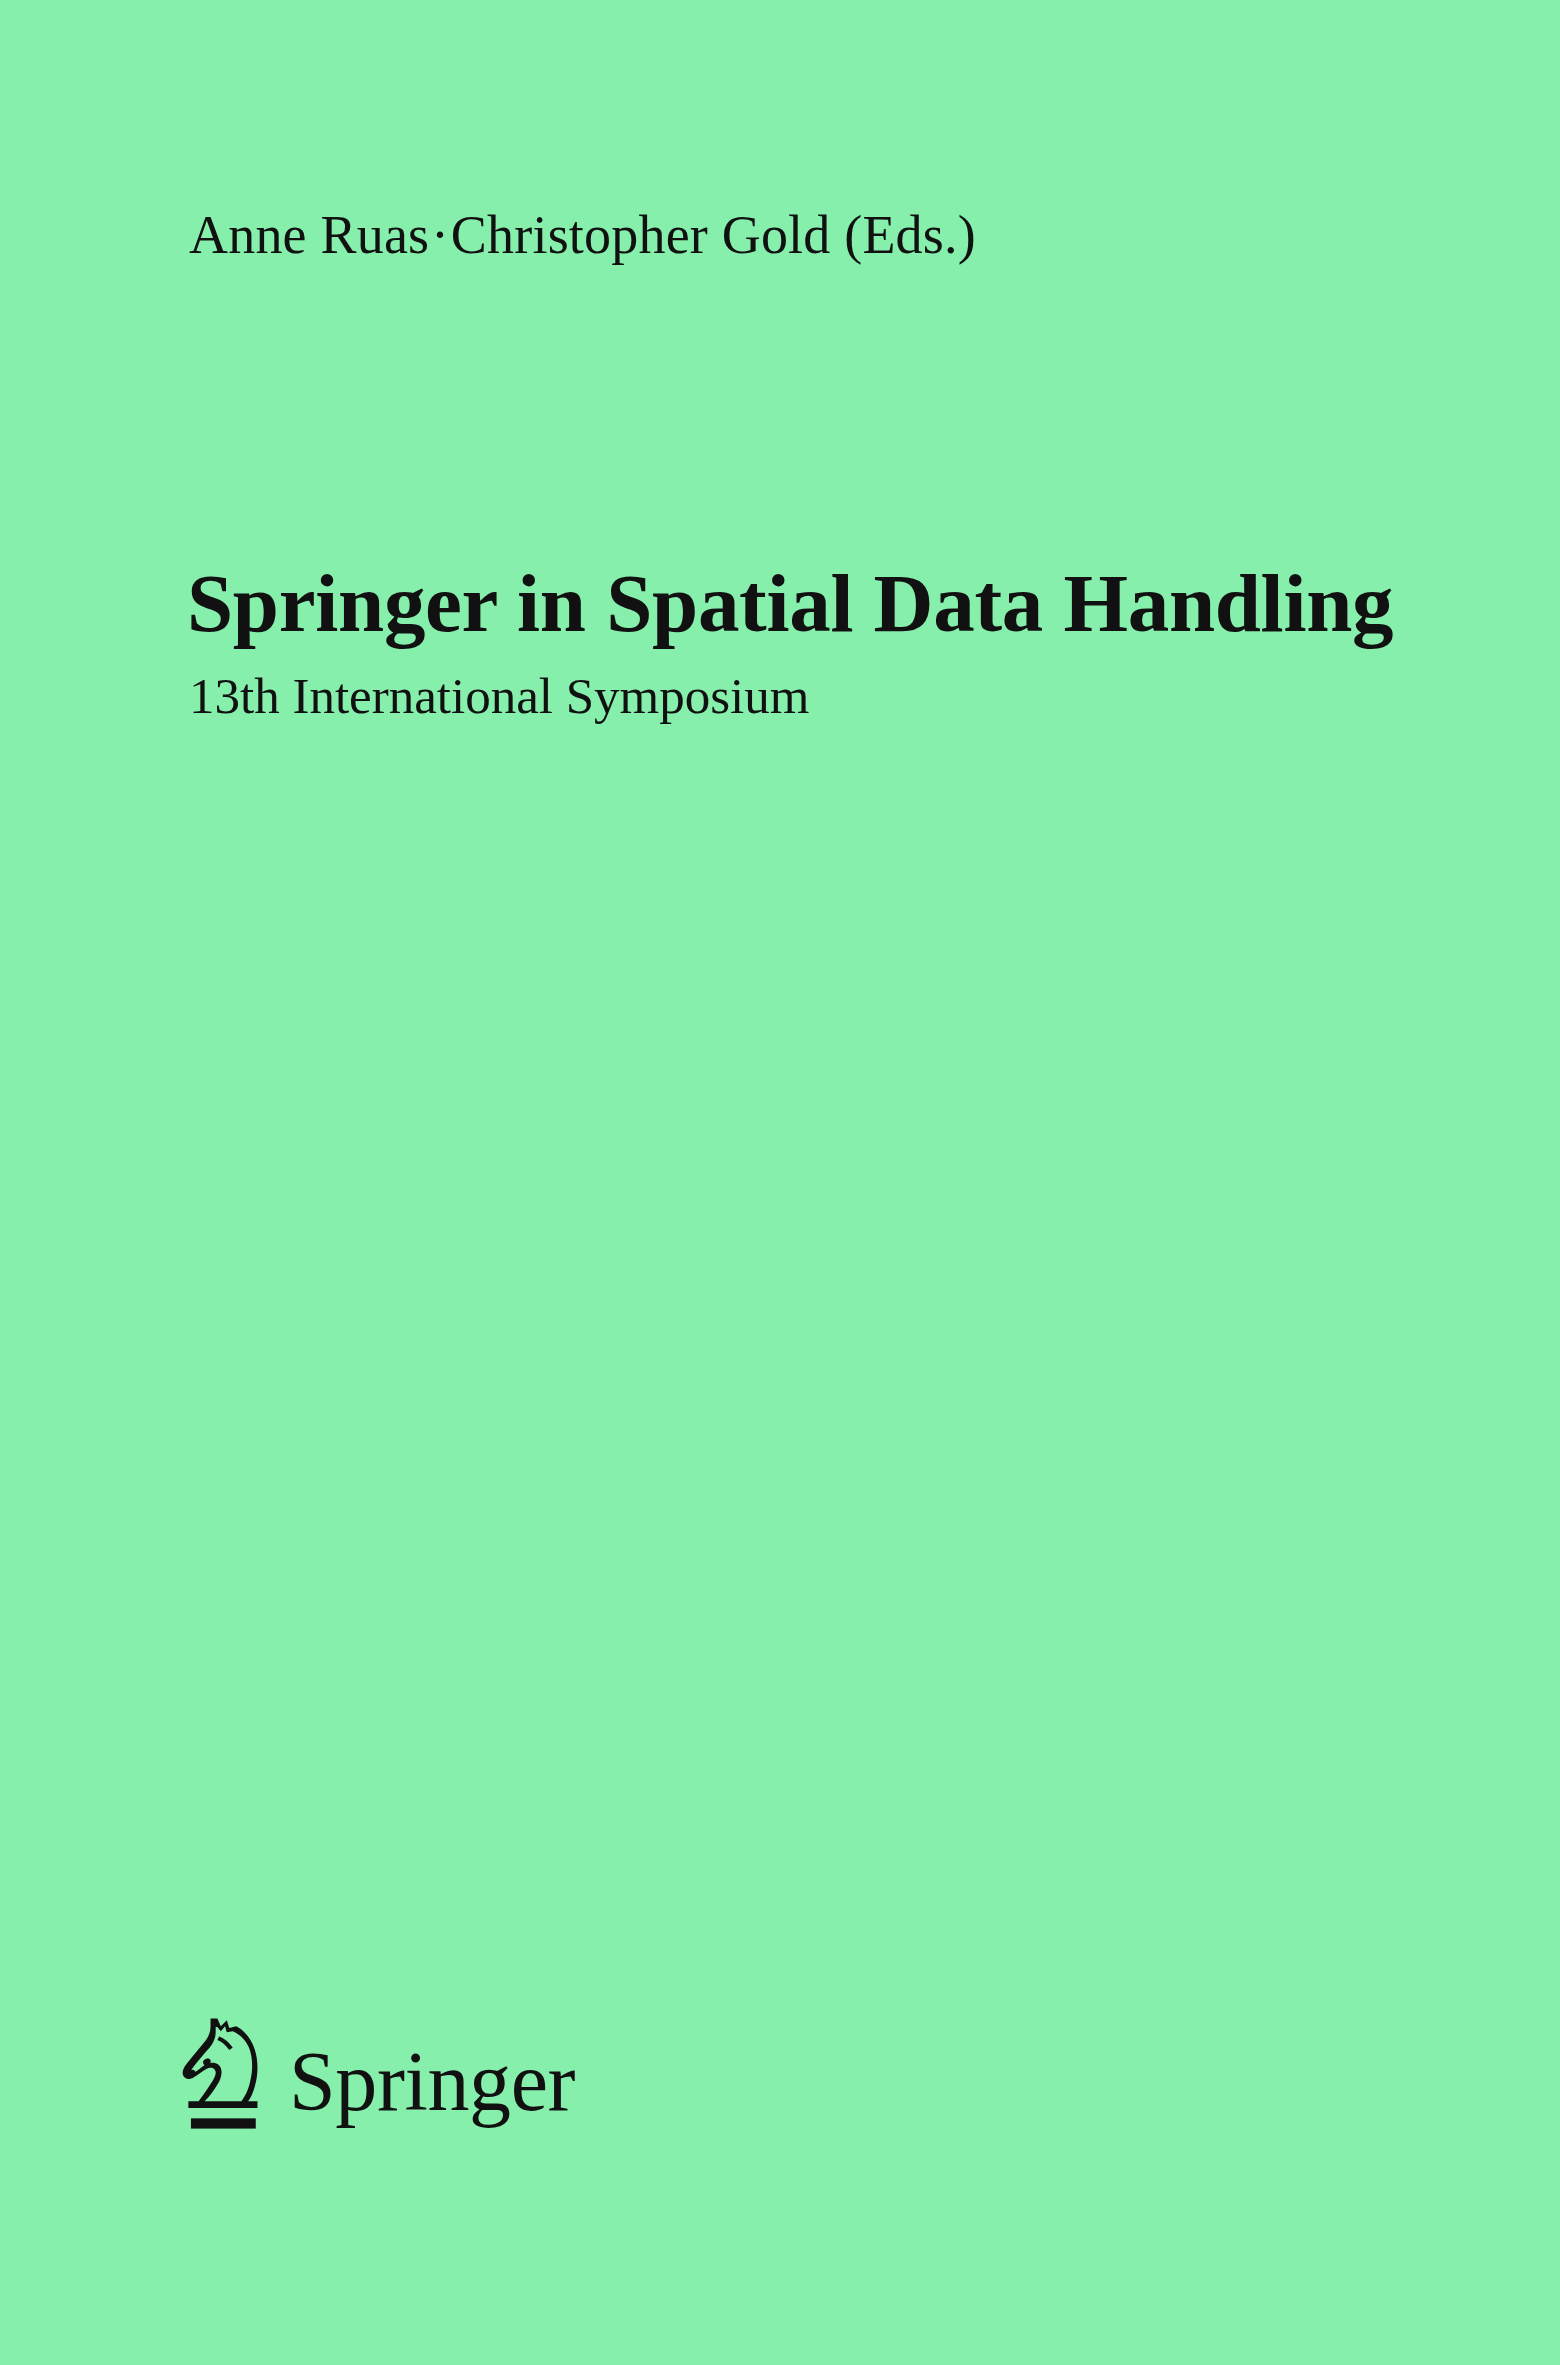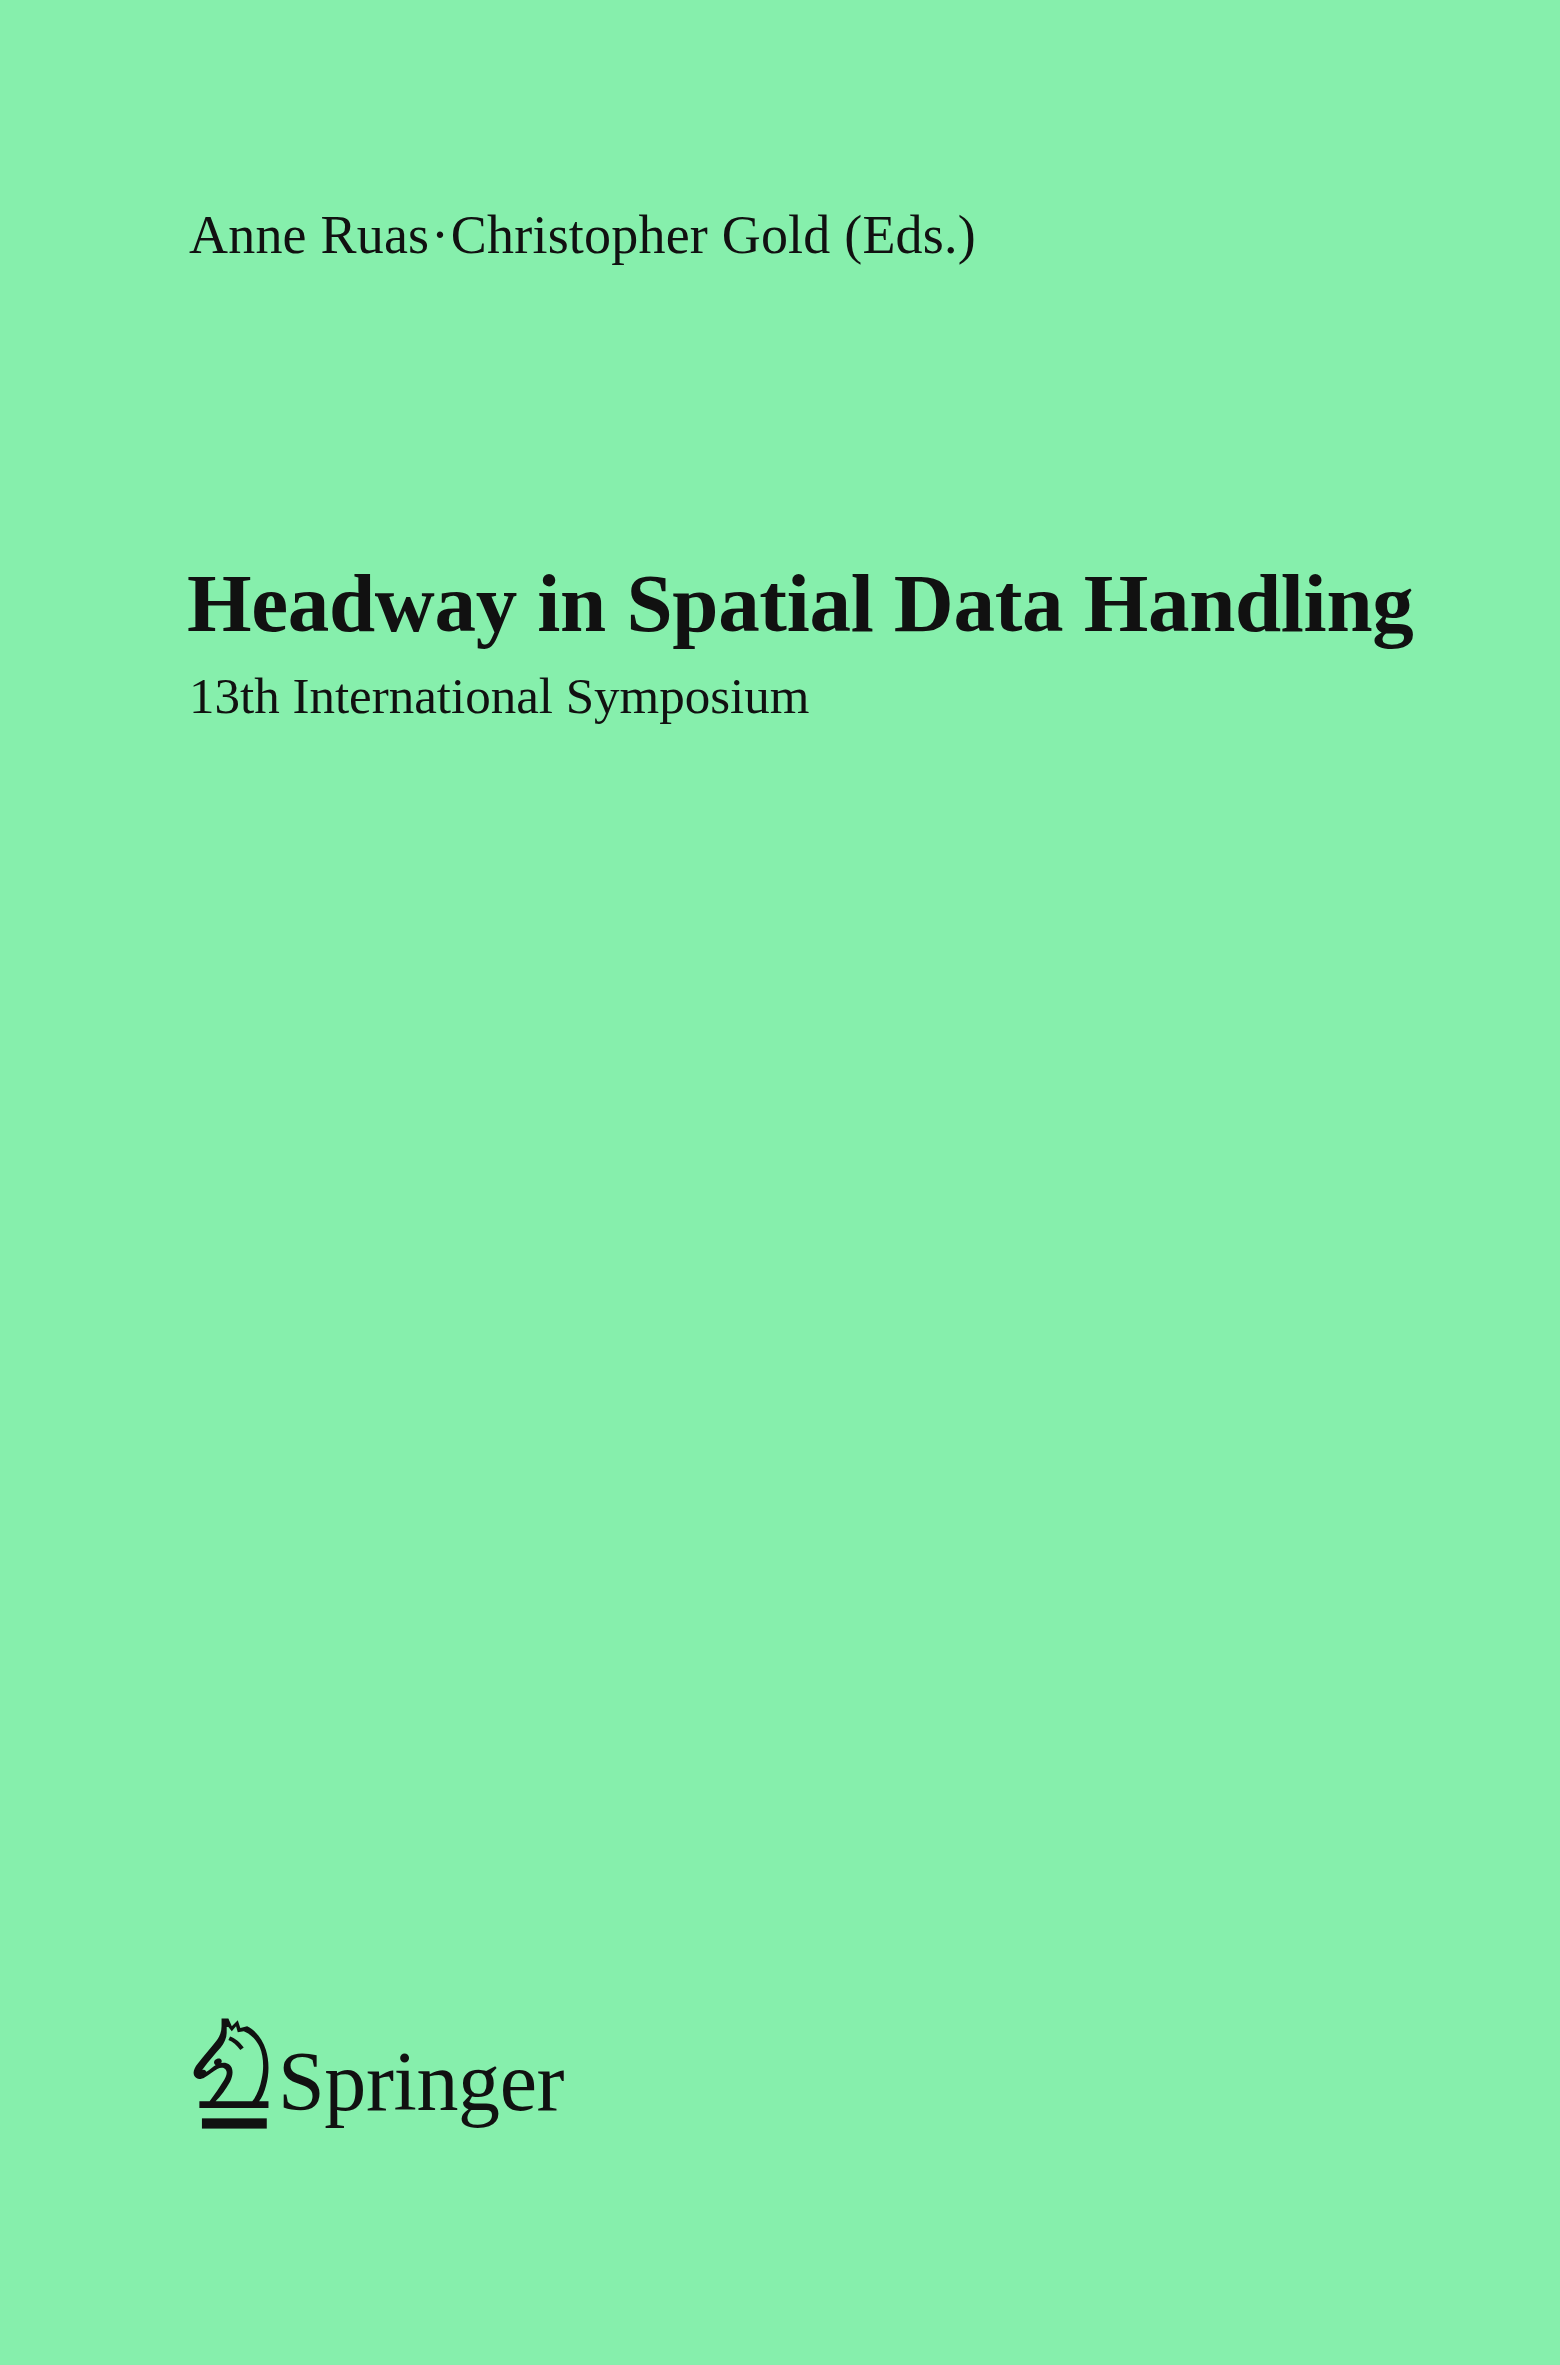--- a/index.html
+++ b/index.html
@@ -57,24 +57,25 @@
     color: #111111;
   }
   .subtitle .sub-line {
     display: block;
     white-space: nowrap;
   }
 
   
   .publisher {
     position: absolute;
-    left: 189px;
+    left: 178px;
     top: 2016px;
     display: flex;
     align-items: flex-end;
+    gap: 22px;
   }
 
   .knight-mark {
     display: block;
     width: 89px;
     height: 116px;
     flex: 0 0 auto;
   }
 
   .publisher-name {
@@ -91,21 +92,21 @@
 </head>
 <body>
 
 <div class="page">
 
   <div class="editors">
     <span>Anne Ruas</span><span class="sep">·</span><span>Christopher Gold</span>
     <span>(Eds.)</span>
   </div>
 
-  <h1 class="book-title">Headway in Spatial Data Handling</h1>
+  <h1 class="book-title">Springer in Spatial Data Handling</h1>
 
   <div class="subtitle">
     <span class="sub-line">13th International Symposium</span>
   </div>
 
   <div class="publisher">
 
     <svg class="knight-mark" viewBox="0 0 104 136" xmlns="http://www.w3.org/2000/svg">
 
       <path fill="#111111" d="

